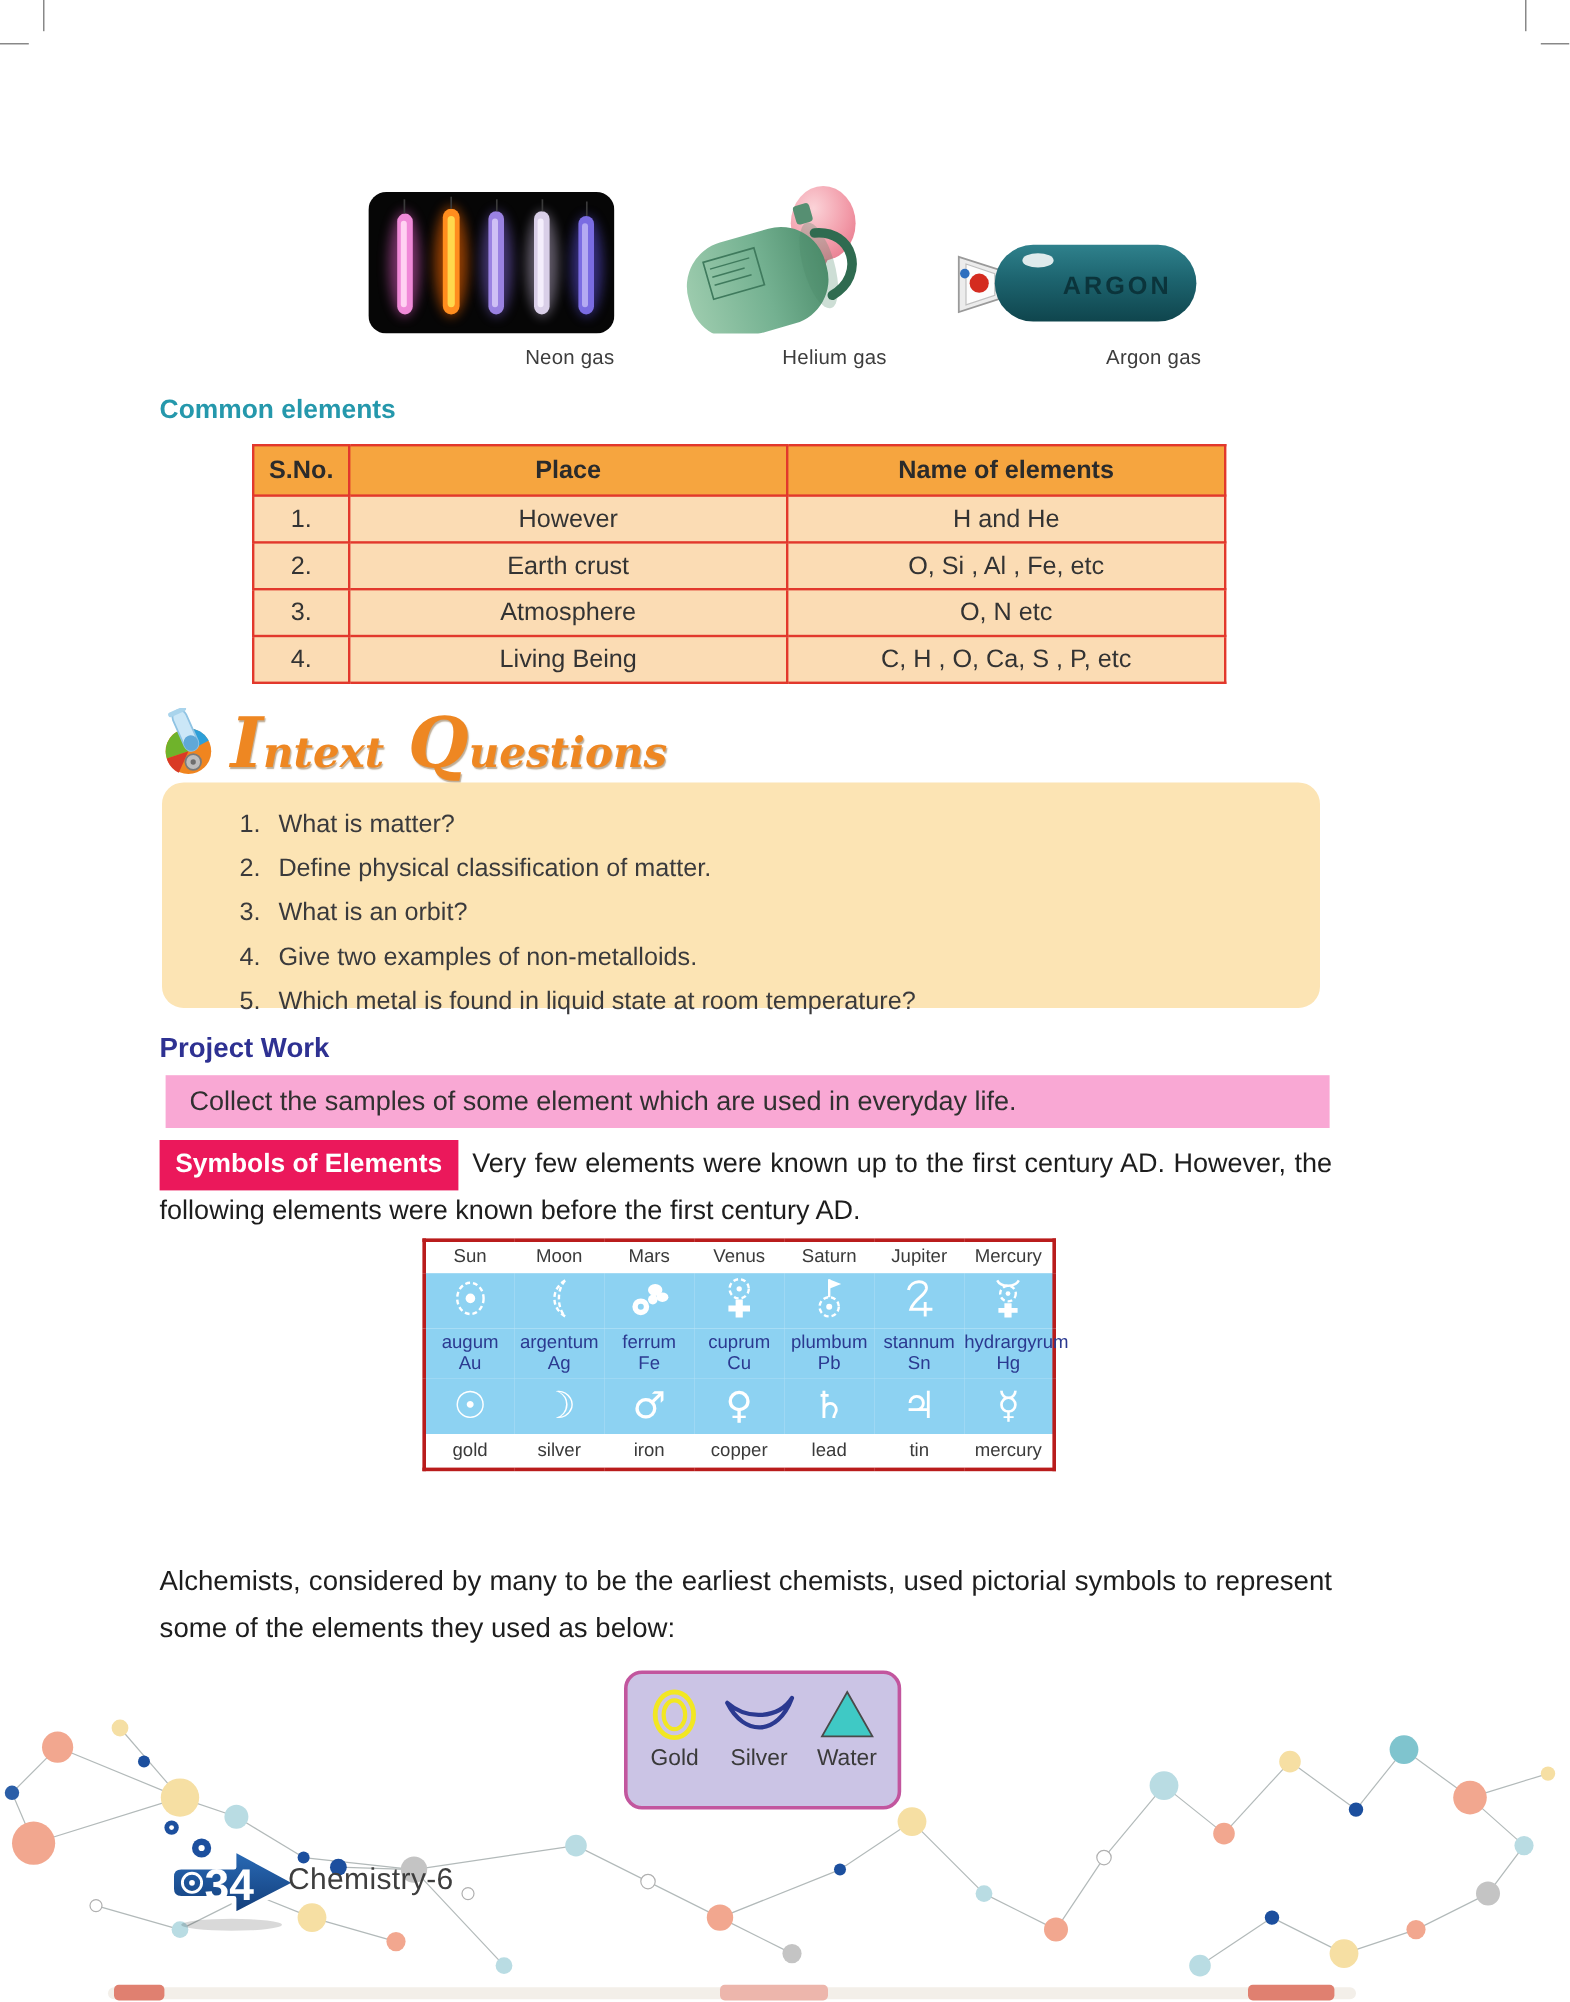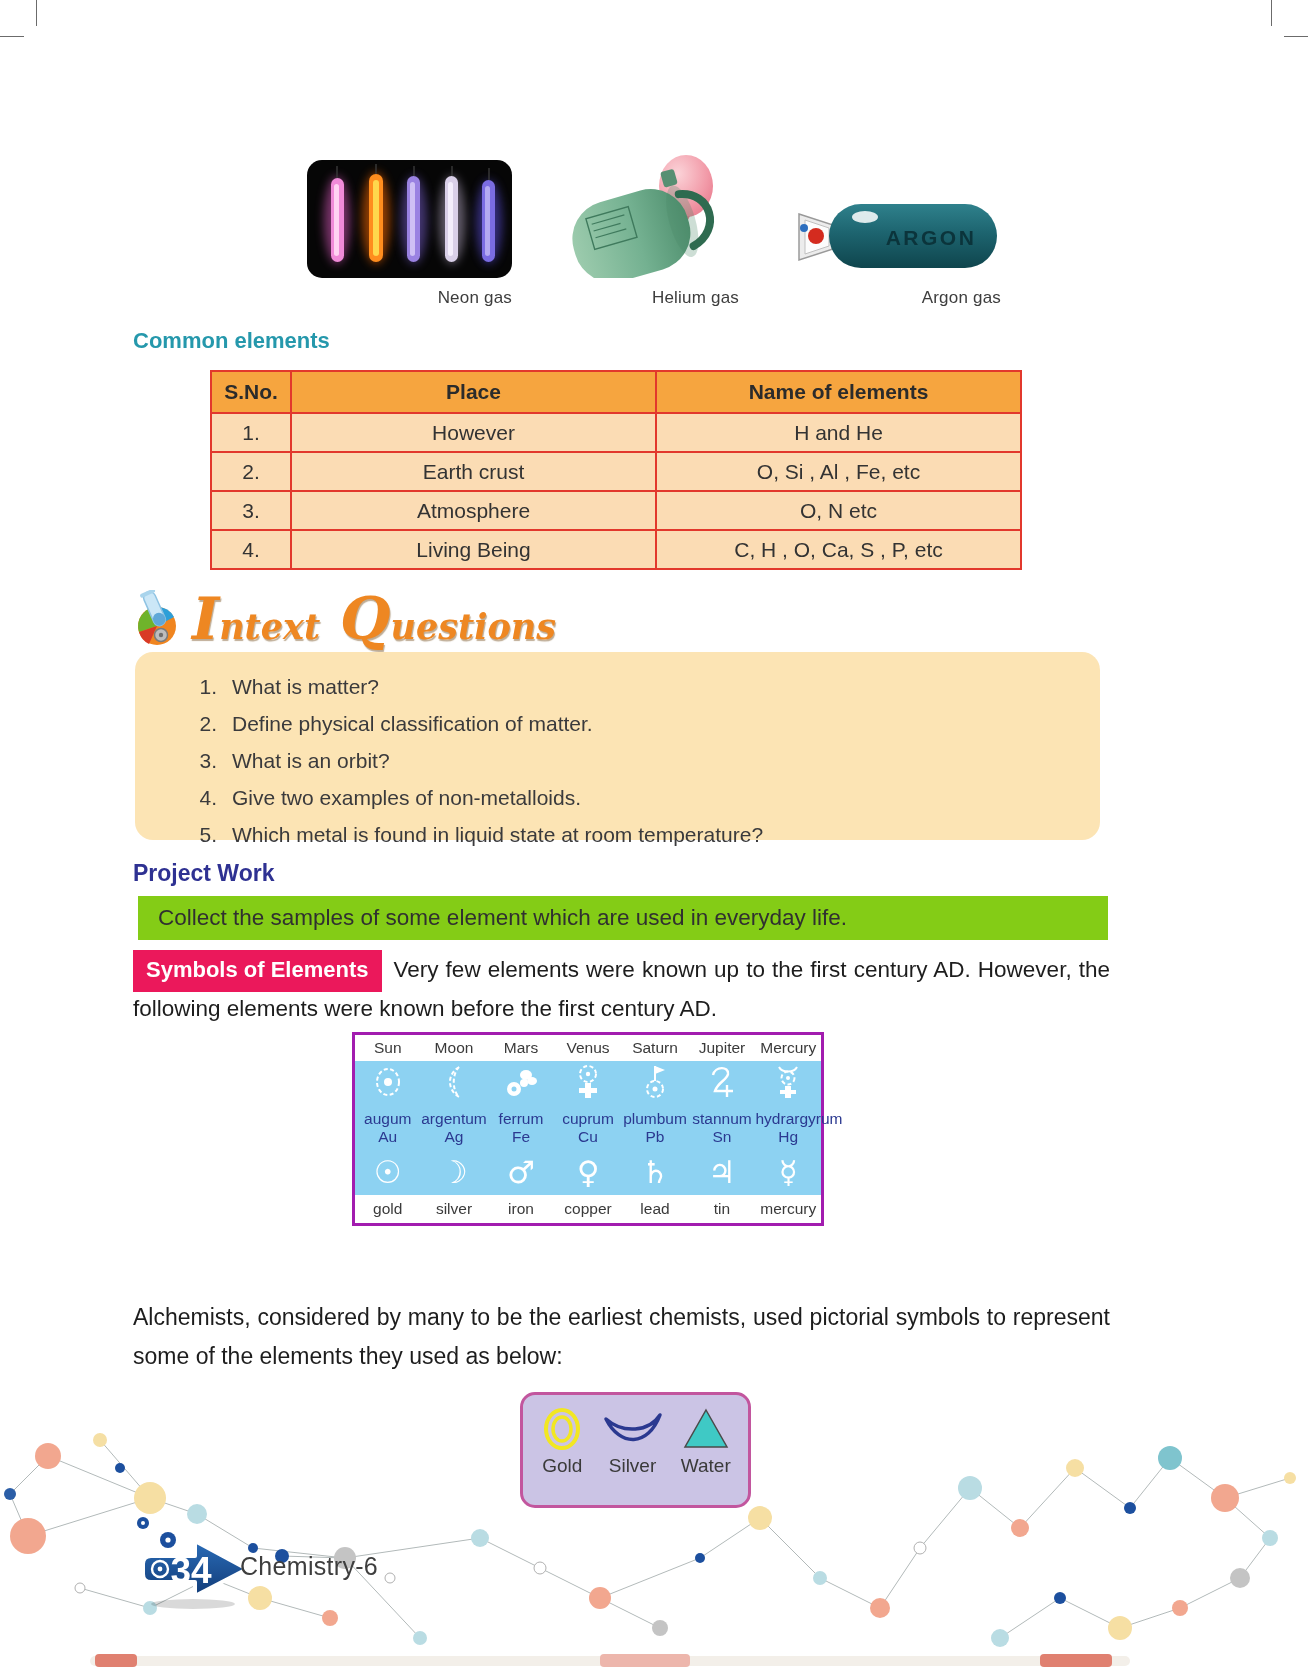--- a/index.html
+++ b/index.html
@@ -41,32 +41,32 @@
   .qbox{position:absolute;top:652px;left:135px;width:965px;height:188px;
         background:#fce4b4;border-radius:18px;}
   .qbox ol{list-style:none;margin:0;padding:16px 0 0 58px;}
   .qbox li{display:flex;gap:15px;font-size:21px;color:#3a3a3c;line-height:37px;}
   .qnum{min-width:24px;text-align:right;}
 
   
   .project-heading{position:absolute;top:860px;left:133px;margin:0;
                    font-size:23px;font-weight:bold;color:#2e3192;}
   .project-box{position:absolute;top:896px;left:138px;width:950px;height:44px;
-               background:#84cc16;display:flex;align-items:center;
+               background:#f9a8d4;display:flex;align-items:center;
                padding-left:20px;font-size:22.5px;color:#303030;}
 
   
   .symbols-para{position:absolute;top:950px;left:133px;width:977px;margin:0;
                 font-size:22.5px;line-height:34px;color:#1d1d1d;text-align:justify;}
   .soe-badge{display:inline-block;background:#eb185b;color:#fff;font-weight:bold;
              font-size:22px;padding:3px 13px 5px;margin-right:12px;}
 
   
-  .planet-table{position:absolute;top:1032px;left:352px;width:472px;
-                border:3px solid #a21caf;border-collapse:collapse;table-layout:fixed;background:#fff;}
+  .planet-table{position:absolute;top:1032px;left:352px;width:528px;
+                border:3px solid #b91c1c;border-collapse:collapse;table-layout:fixed;background:#fff;}
   .planet-table td{text-align:center;vertical-align:middle;padding:0;}
   .row-planets td{height:26px;font-size:15.5px;color:#3a3a3a;background:#fff;}
   .row-ancient td{height:46px;background:#8dd2f2;}
   .row-latin td{height:42px;background:#8dd2f2;color:#2b3990;font-size:15.5px;line-height:18px;margin-top:43px;}
   .row-latin .chem{display:block;}
   .row-latin .lat{display:block;}
   .row-modern td{height:46px;background:#8dd2f2;color:#fff;font-size:31px;
                  font-family:"DejaVu Sans",sans-serif;}
   .row-english td{height:28px;font-size:15.5px;color:#3a3a3a;background:#fff;}
 

